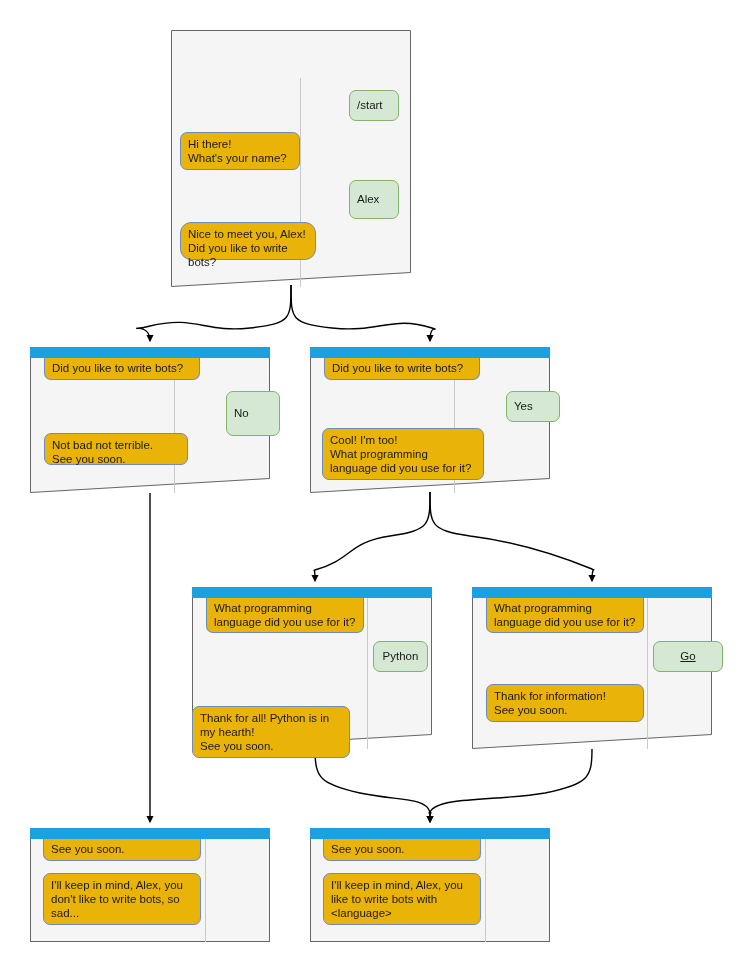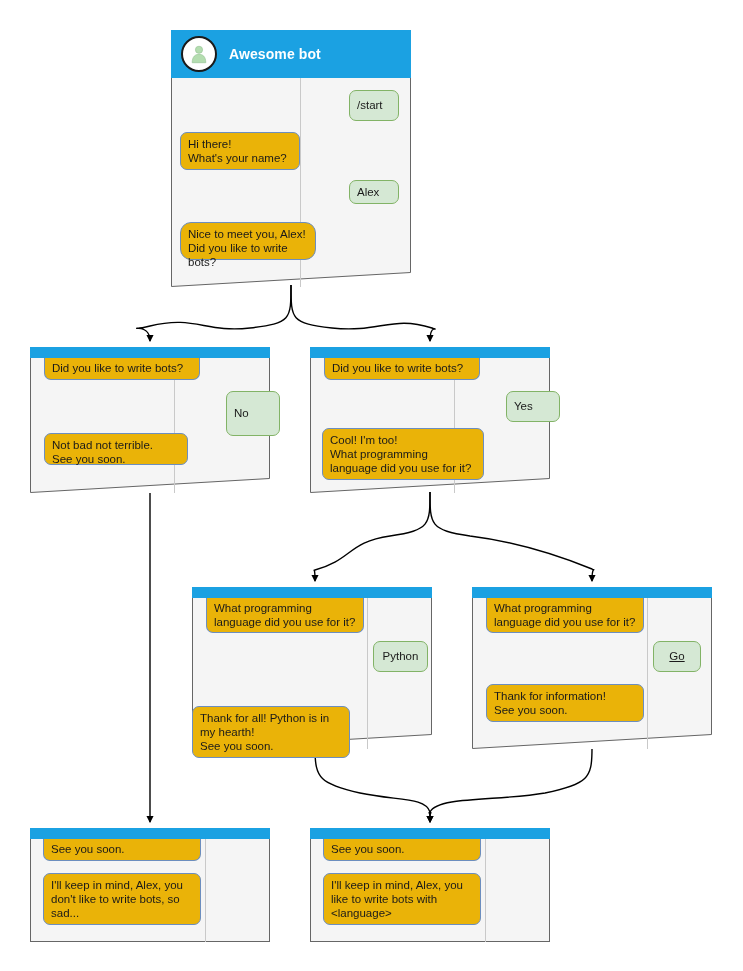--- a/index.html
+++ b/index.html
@@ -84,35 +84,26 @@
 
       <path d="M 592,749 C 592,778 588,784 545,793 C 500,801 438,796 430,812 C 428,816 430,806 430,822" marker-end="url(#arrow)"></path>
     </g>
   </svg>
 
   <div class="node root skew" style="left:171px;top:30px;width:240px;height:257px;">
     <div class="node-body"></div>
     <svg class="node-outline" viewBox="0 0 240 257" preserveAspectRatio="none">
       <polygon points="0.5,0.5 239.5,0.5 239.5,242.5 0.5,256.5" fill="none" stroke="#666666" stroke-width="1"></polygon>
     </svg>
-    <div class="node-header">
-      <div class="avatar">
-        <svg width="22" height="22" viewBox="0 0 24 24" aria-hidden="true">
-          <circle cx="12" cy="7.4" r="3.9" fill="#b4ddb0" stroke="#9bc79a" stroke-width="0.8"></circle>
-          <path d="M4.6 21.5 C4.6 14.6 8.2 12.3 12 12.3 C15.8 12.3 19.4 14.6 19.4 21.5 Z" fill="#b4ddb0" stroke="#9bc79a" stroke-width="0.8"></path>
-        </svg>
-      </div>
-      <div class="bot-title">Awesome bot</div>
-    </div>
     <div class="divider" style="left:129px;top:48px;bottom:0;"></div>
     <div class="msgs">
       <div class="bubble user" style="left:178px;top:60px;width:50px;height:31px;display:flex;align-items:center;">/start</div>
       <div class="bubble bot" style="left:9px;top:102px;width:120px;height:38px;">Hi there!
 What's your name?</div>
-      <div class="bubble user" style="left:178px;top:150px;width:50px;height:24px;display:flex;align-items:center;">Alex</div>
+      <div class="bubble user" style="left:178px;top:150px;width:50px;height:39px;display:flex;align-items:center;">Alex</div>
       <div class="bubble bot" style="left:9px;top:192px;width:136px;height:38px;border-radius:11px;">Nice to meet you, Alex!
 Did you like to write bots?</div>
     </div>
   </div>
 
   <div class="node sub skew" style="left:30px;top:347px;width:240px;height:146px;">
     <div class="node-body"></div>
     <svg class="node-outline" viewBox="0 0 240 146" preserveAspectRatio="none">
       <polygon points="0.5,0.5 239.5,0.5 239.5,131.5 0.5,145.5" fill="none" stroke="#666666" stroke-width="1"></polygon>
     </svg>
@@ -162,21 +153,21 @@
   <div class="node sub skew" style="left:472px;top:587px;width:240px;height:162px;">
     <div class="node-body"></div>
     <svg class="node-outline" viewBox="0 0 240 162" preserveAspectRatio="none">
       <polygon points="0.5,0.5 239.5,0.5 239.5,147.5 0.5,161.5" fill="none" stroke="#666666" stroke-width="1"></polygon>
     </svg>
     <div class="node-header"></div>
     <div class="divider" style="left:175px;top:11px;bottom:0;"></div>
     <div class="msgs">
       <div class="bubble bot clip-top" style="left:14px;top:11px;width:158px;height:35px;">What programming
 language did you use for it?</div>
-      <div class="bubble user" style="left:181px;top:54px;width:48px;height:31px;display:flex;align-items:center;justify-content:center;text-decoration:underline;">Go</div>
+      <div class="bubble user" style="left:181px;top:54px;width:70px;height:31px;display:flex;align-items:center;justify-content:center;text-decoration:underline;">Go</div>
       <div class="bubble bot" style="left:14px;top:97px;width:158px;height:38px;">Thank for information!
 See you soon.</div>
     </div>
   </div>
 
   <div class="node sub" style="left:30px;top:828px;width:240px;height:114px;">
     <div class="node-body"></div>
     <div class="node-header"></div>
     <div class="divider" style="left:175px;top:11px;bottom:0;"></div>
     <div class="msgs">

